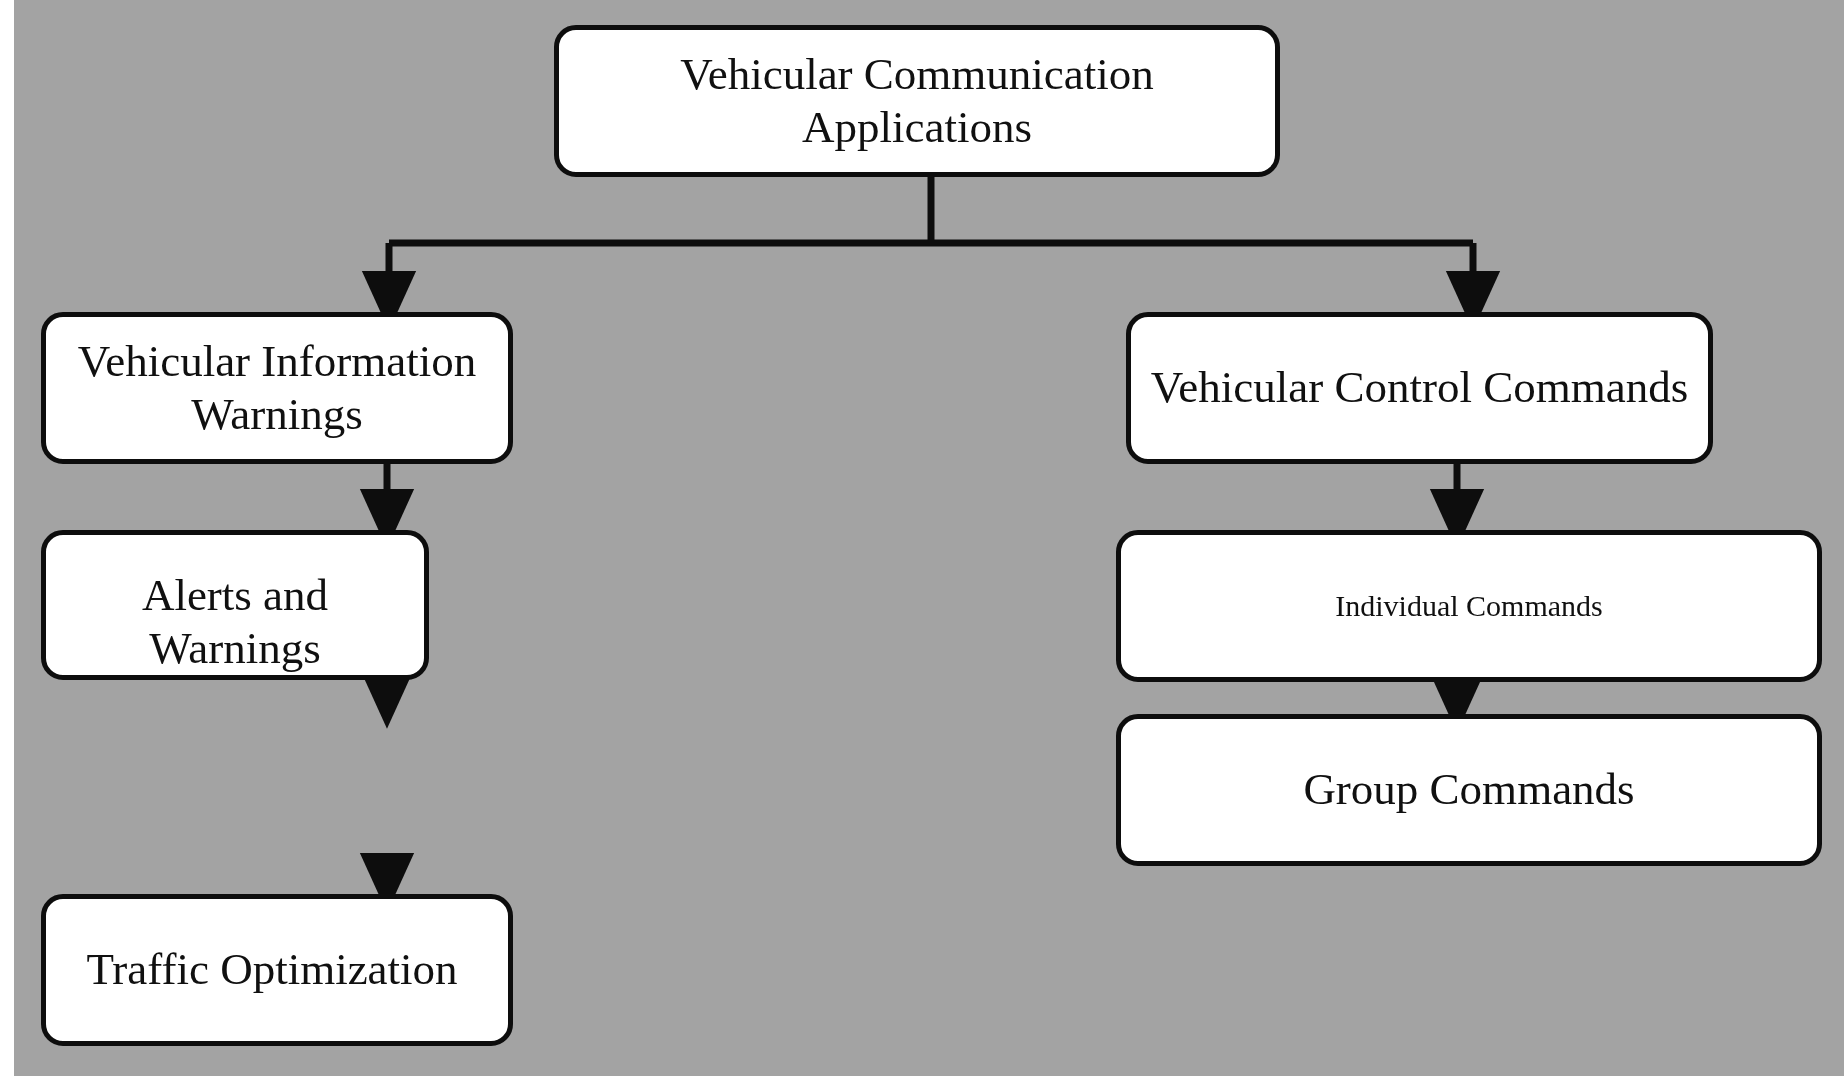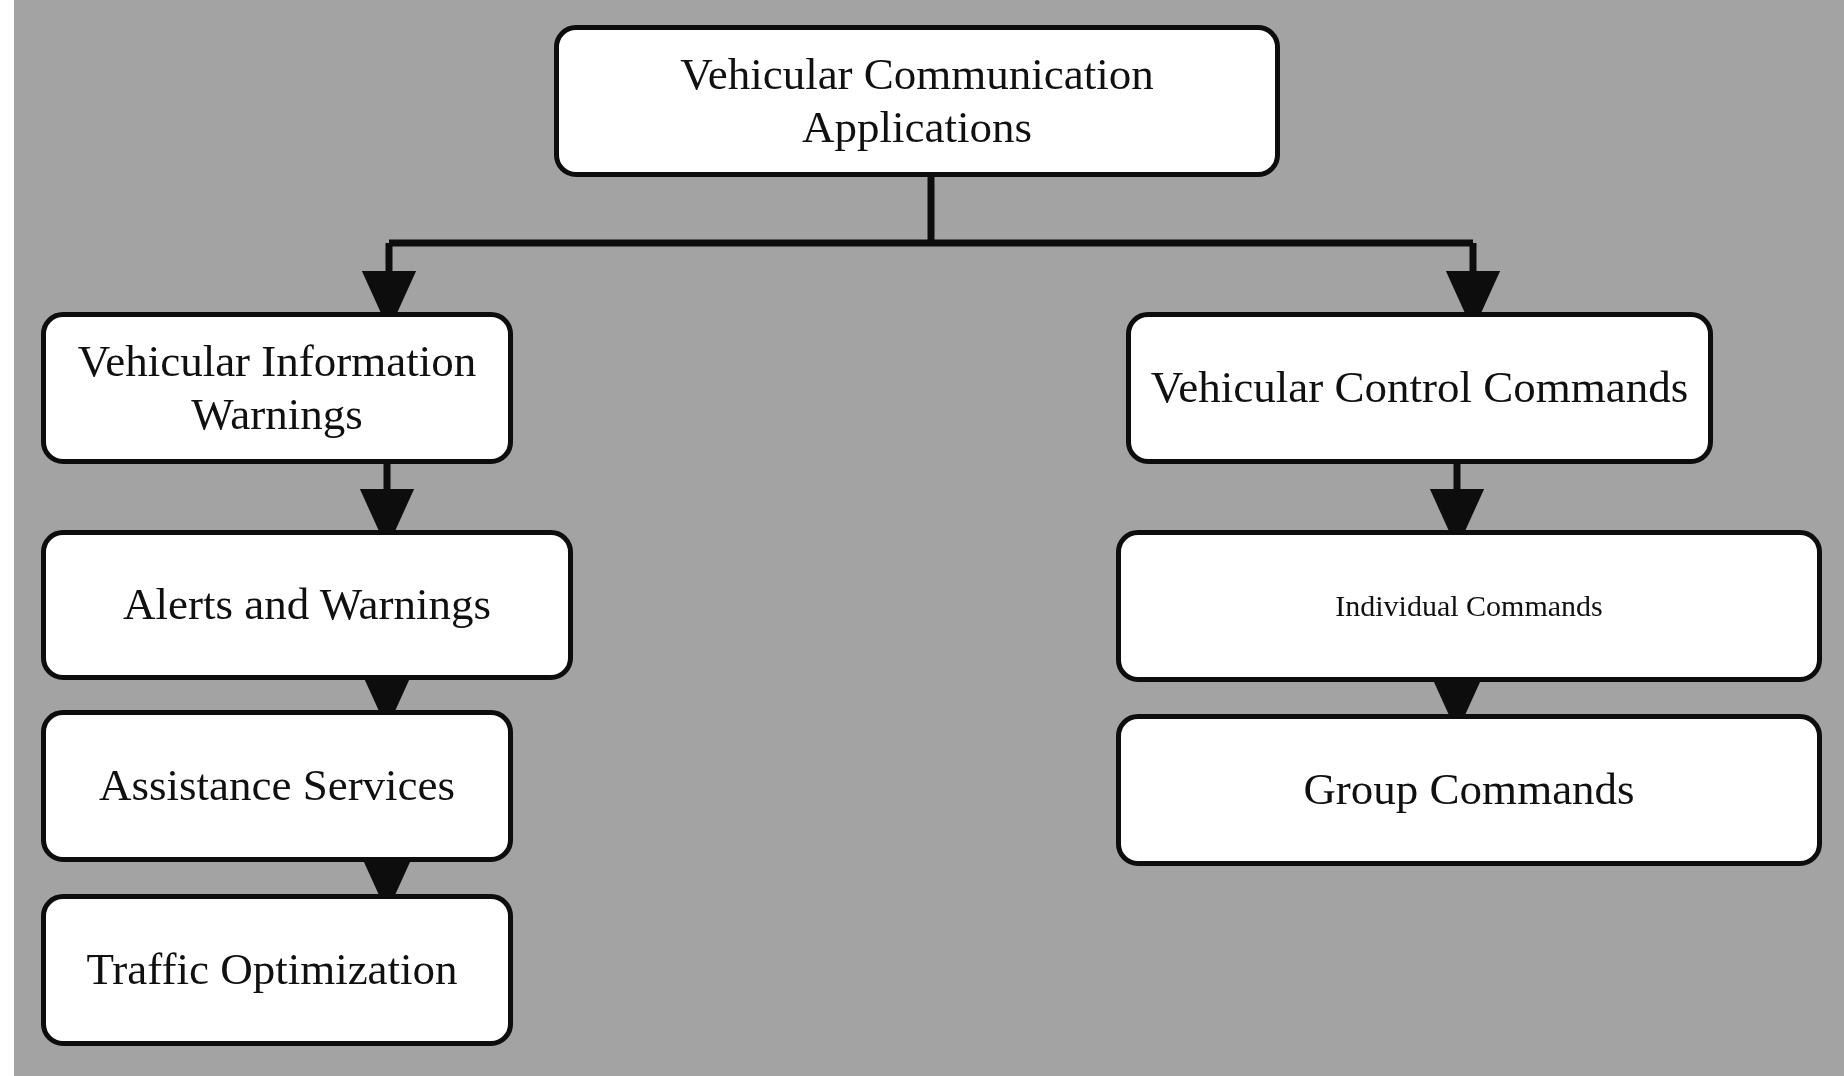--- a/index.html
+++ b/index.html
@@ -29,21 +29,21 @@
     color: #101010;
     line-height: 1.18;
     padding: 0 18px;
   }
   .node-label {
     display: block;
     width: 100%;
   }
   .node-root     { left: 540px; top: 25px;  width: 726px; height: 152px; font-size: 45px; }
   .node-l0       { left: 27px;  top: 312px; width: 472px; height: 152px; font-size: 45px; }
-  .node-l1       { left: 27px;  top: 530px; width: 532px; height: 150px; font-size: 45px; }
+  .node-l1       { left: 27px;  top: 530px; width: 388px; height: 150px; font-size: 45px; align-items: flex-end; }
   .node-l2       { left: 27px;  top: 710px; width: 472px; height: 152px; font-size: 45px; }
   .node-l3       { left: 27px;  top: 894px; width: 472px; height: 152px; font-size: 45px; padding-left: 8px; }
   .node-r0       { left: 1112px; top: 312px; width: 587px; height: 152px; font-size: 45px; }
   .node-r1       { left: 1102px; top: 530px; width: 706px; height: 152px; font-size: 30px; }
   .node-r2       { left: 1102px; top: 714px; width: 706px; height: 152px; font-size: 45px; }
 
   .edges {
     position: absolute;
     left: 0; top: 0;
     width: 1844px;
@@ -99,23 +99,20 @@
   </div>
 
   <div class="node node-l0">
     <span class="node-label">Vehicular Information Warnings</span>
   </div>
 
   <div class="node node-l1">
     <span class="node-label">Alerts and Warnings</span>
   </div>
 
-  <div class="node node-l2">
-    <span class="node-label">Assistance Services</span>
-  </div>
 
   <div class="node node-l3">
     <span class="node-label">Traffic Optimization</span>
   </div>
 
   <div class="node node-r0">
     <span class="node-label">Vehicular Control Commands</span>
   </div>
 
   <div class="node node-r1">

